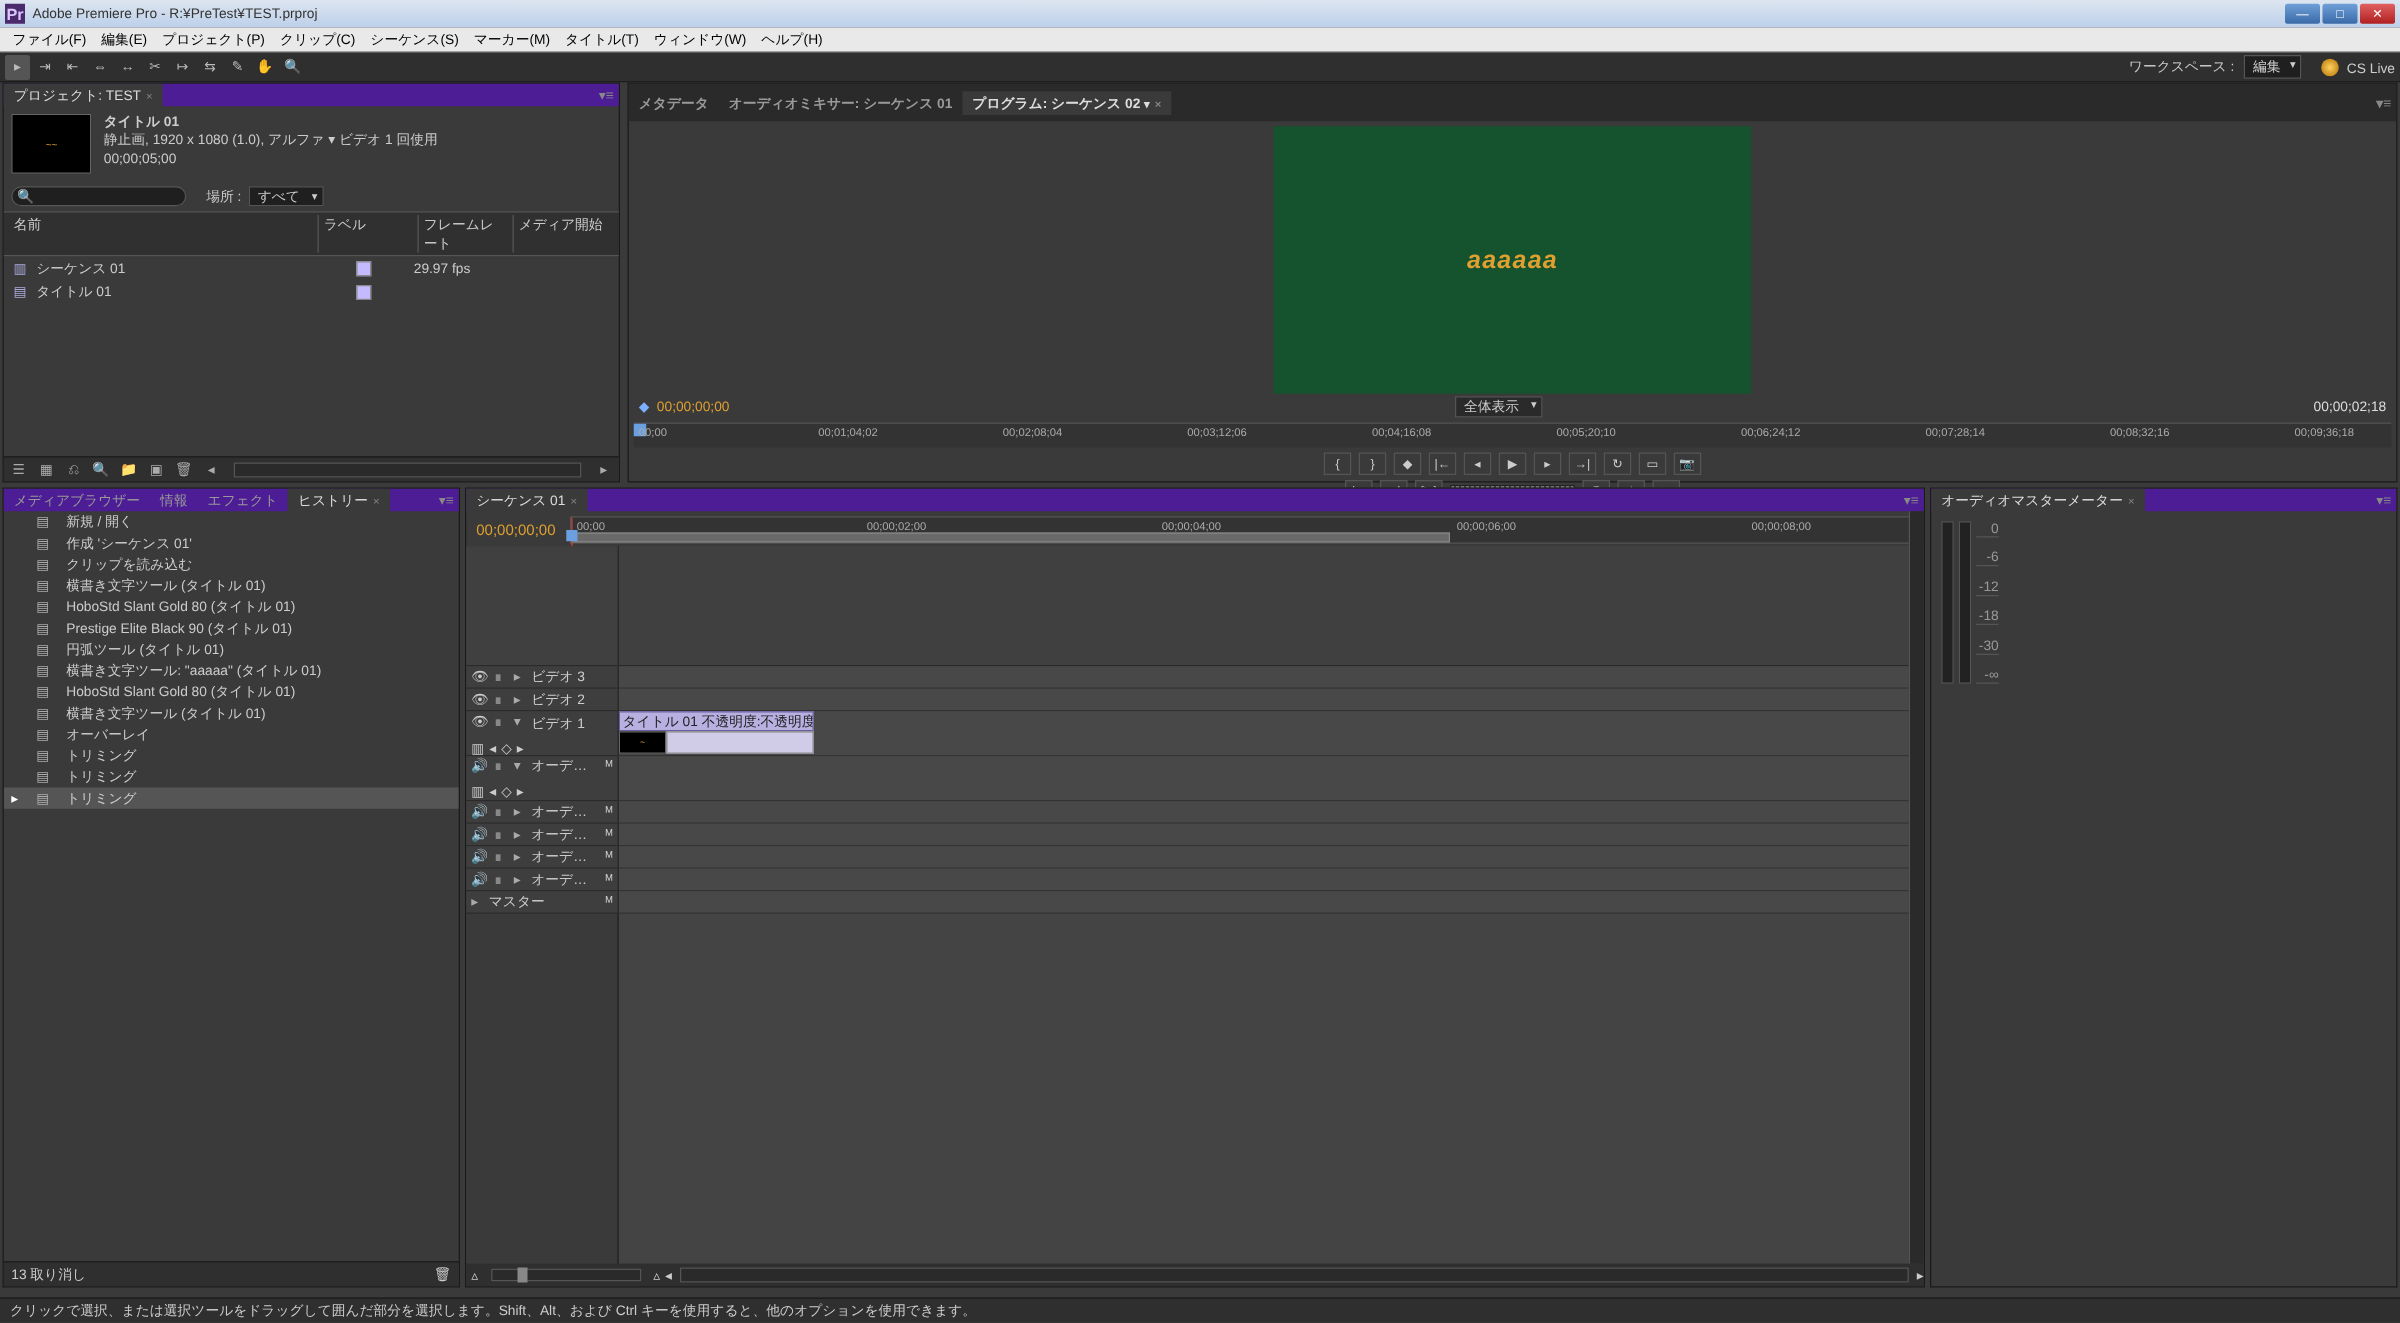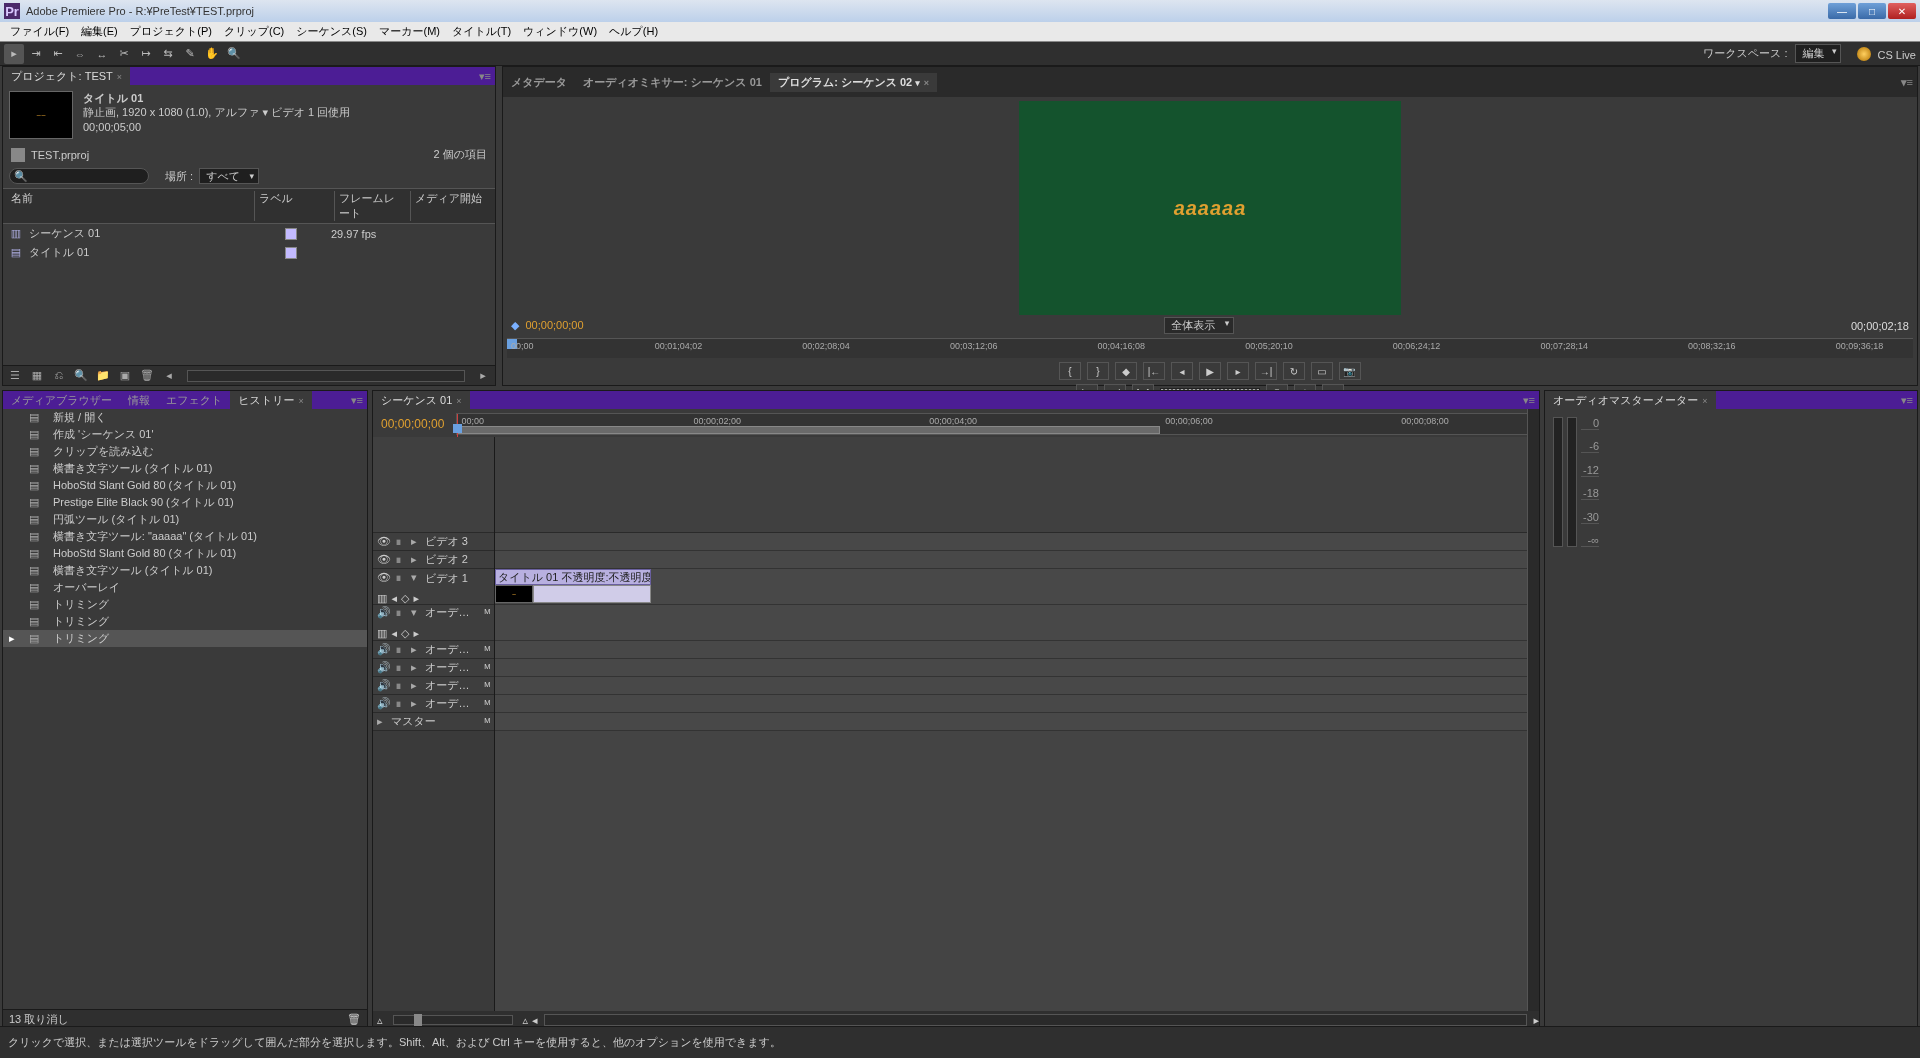--- a/index.html
+++ b/index.html
@@ -125,21 +125,21 @@
 .blank-top { height: 96px; background: #404040; border-bottom: 1px solid #2a2a2a; }
 
 
 #audiometer { right: 2px; top: 324px; width: 374px; bottom: 2px; }
 .meter-body { padding: 8px; display: flex; gap: 4px; }
 .meter { width: 10px; height: 130px; background: #222; border: 1px solid #555; }
 .meter-scale { display: flex; flex-direction: column; justify-content: space-between; height: 130px; color: #999; font-size: 9px; }
 .meter-scale div { border-bottom: 1px solid #555; width: 18px; text-align: right; }
 
 
-.statusbar { position: absolute; bottom: 0; left: 0; right: 0; height: 32px; background: #2f2f2f; border-top: 1px solid #1a1a1a; color: #ccc; display: flex; align-items: center; padding: 0 8px; }
+.statusbar { position: absolute; bottom: 0; left: 0; right: 0; height: 20px; background: #2f2f2f; border-top: 1px solid #1a1a1a; color: #ccc; display: flex; align-items: center; padding: 0 8px; }
 
 .vscroll { position: absolute; right: 0; top: 18px; bottom: 18px; width: 12px; background: #2a2a2a; border-left: 1px solid #555; }
 </style>
 </head>
 <body>
 
 <div class="win-titlebar">
   <span class="icon">Pr</span>
   <span class="title">Adobe Premiere Pro - R:¥PreTest¥TEST.prproj</span>
   <div class="win-btns">
@@ -190,25 +190,20 @@
       <div class="menu">▾≡</div>
     </div>
     <div class="proj-thumb">
       <div class="thumb">~~</div>
       <div class="proj-meta">
         <div class="t">タイトル 01</div>
         <div>静止画, 1920 x 1080 (1.0), アルファ ▾ ビデオ 1 回使用</div>
         <div>00;00;05;00</div>
       </div>
     </div>
-    <div class="proj-filebar">
-      <span class="doc-ico"></span>
-      <span>TEST.prproj</span>
-      <span class="count">2 個の項目</span>
-    </div>
     <div class="proj-search">
       <div class="sbox">🔍</div>
       <span class="lbl">場所 :</span>
       <div class="sel">
           <span>すべて</span>
         </div>
     </div>
     <div class="proj-cols">
       <div class="c-name">名前</div>
       <div class="c-label">ラベル</div>

